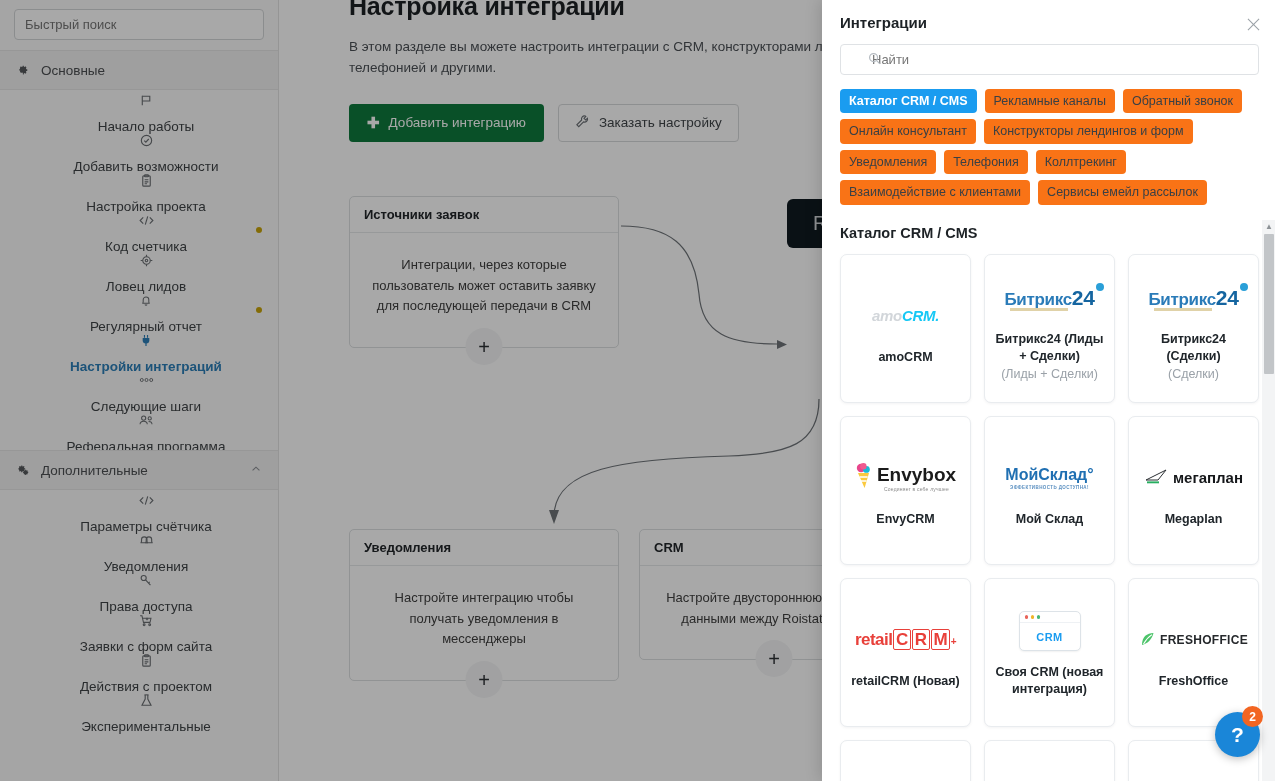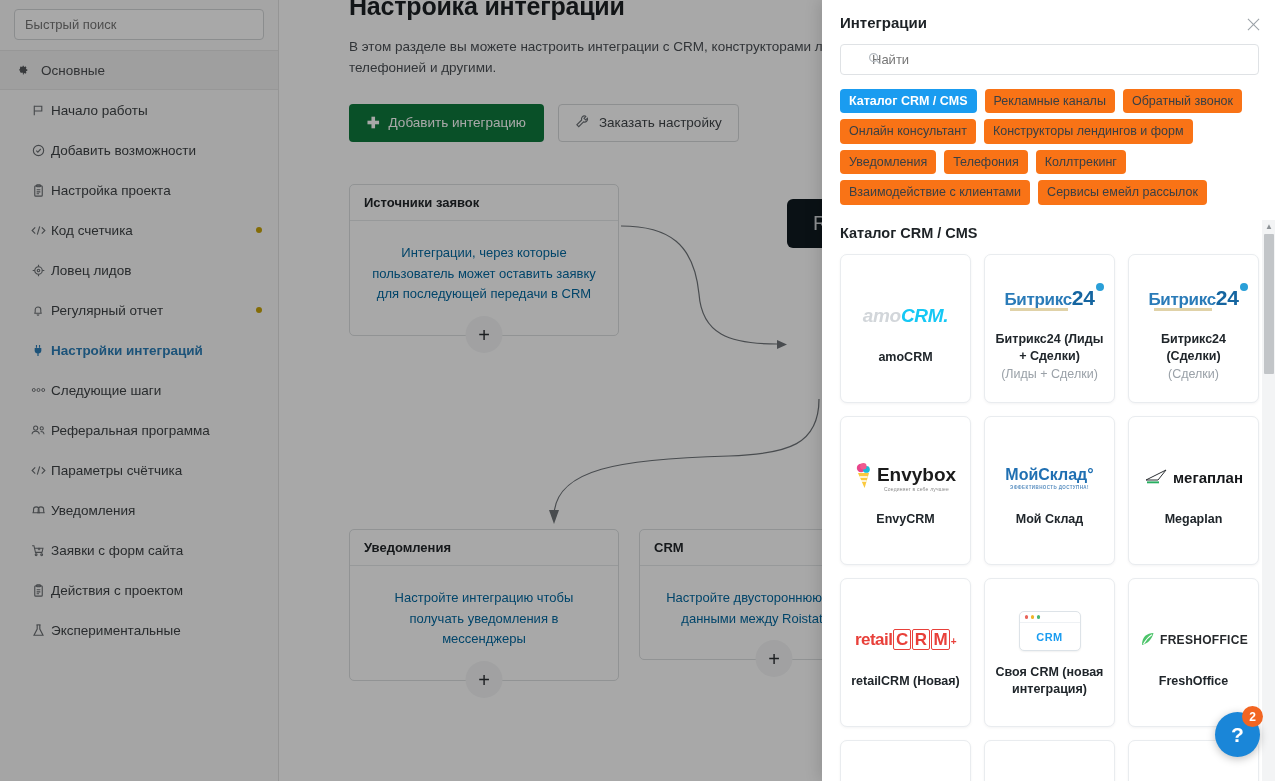--- a/index.html
+++ b/index.html
@@ -35,24 +35,25 @@
     padding: 0 14px; height: 40px;
     background: #f2f2f2;
     font-size: 13.5px; color: #4c4f52;
     border-top: 1px solid #e6e6e6;
     border-bottom: 1px solid #e6e6e6;
     position: relative;
   }
   .side-group .gicon { width: 16px; display:flex; align-items:center; justify-content:center; color:#55585b; }
   .side-group .chev { position: absolute; right: 16px; color: #8d9095; }
   .side-item {
-    display: flex; align-items: center; gap: 3px;
+    display: flex; align-items: center; gap: 9px;
     padding: 0 14px 0 28px; height: 40px;
     font-size: 13.5px; color: #3f4346;
     position: relative;
+    flex-direction: column;
   }
   .side-item .sicon { width: 20px; flex: 0 0 20px; display:flex; align-items:center; justify-content:center; color:#6b6f73; }
   .side-item.active { color: #2c7fb8; font-weight: 600; }
   .side-item.active .sicon { color: #2c7fb8; }
   .dot-badge {
     position: absolute; right: 16px; top: 50%; transform: translateY(-50%);
     width: 6px; height: 6px; border-radius: 50%; background: #c8a40a;
   }
 
   
@@ -79,21 +80,21 @@
   .flow { position: relative; margin-top: 42px; height: 420px; }
   .flow-box {
     position: absolute; width: 270px;
     border: 1px solid #dcdfe1; border-radius: 5px; background: #fff;
   }
   .flow-box .fb-head {
     padding: 10px 14px; font-size: 13px; font-weight: 700; color: #22262a;
     border-bottom: 1px solid #e6e8ea;
   }
   .flow-box .fb-body {
-    padding: 22px 22px 30px; font-size: 13px; color: #0369a1;
+    padding: 22px 22px 30px; font-size: 13px; color: #404040;
     text-align: center; line-height: 1.6;
   }
   .plus-btn {
     position: absolute; left: 50%; bottom: -18px; transform: translateX(-50%);
     width: 37px; height: 37px; border-radius: 50%; background: #f4f5f6;
     display: flex; align-items: center; justify-content: center;
     font-size: 20px; color: #2b2f33; line-height: 1;
   }
   .roistat-node {
     position: absolute; left: 438px; top: 15px;
@@ -151,21 +152,21 @@
     height: 149px; display: flex; flex-direction: column;
     align-items: center; justify-content: center;
     padding: 10px 8px; cursor: pointer; text-align: center;
   }
   .card-logo { height: 50px; display: flex; align-items: center; justify-content: center; margin-bottom: 8px; }
   .card-name { font-size: 12.5px; font-weight: 600; color: #20262b; line-height: 1.35; }
   .card-sub { font-size: 12.5px; color: #9aa1a8; line-height: 1.35; margin-top: 1px; }
 
   
   .lg { font-weight: 800; letter-spacing: -.3px; }
-  .lg-amo { font-size: 19px; font-style: italic; }
+  .lg-amo { font-size: 15px; font-style: italic; }
   .lg-amo .a { color: #d2d6da; } .lg-amo .b { color: #16c8f5; }
   .lg-b24 { color: #2a7bb8; font-size: 17px; position: relative; display:inline-block;}
   .lg-b24 .n { color: #1565a0; font-size: 21px; }
   .lg-b24 .sup { position:absolute; right:-9px; top:-3px; width:8px; height:8px; border-radius:50%; background:#2a9fd8; }
   .lg-b24 .ul { position:absolute; left:6px; bottom:-1px; height:3px; width:58px; background:#e0d2a8; }
   .lg-envy { display: flex; align-items: center; gap: 5px; }
   .lg-envy .txt { color: #1b1b1b; font-size: 19px; font-weight: 800; }
   .lg-envy .sub { font-size: 5px; color: #8a8a8a; display:block; font-weight:400; letter-spacing:.2px;}
   .lg-mega { display:flex; align-items:center; gap:3px; color:#15171a; font-size:15px; font-weight:800;}
   .lg-mysklad { color:#1f6fb2; font-size:16px; font-weight:700; text-align:center; }
@@ -304,38 +305,62 @@
             <span class="sicon">
               <svg width="17" height="14" viewBox="0 0 18 14" fill="none" stroke="currentColor" stroke-width="1.1">
                 <circle cx="6" cy="5" r="2.2"></circle>
                 <circle cx="12.4" cy="5.3" r="1.7"></circle>
                 <path d="M2.2 11.6c0-2.1 1.7-3.3 3.8-3.3s3.8 1.2 3.8 3.3"></path>
                 <path d="M11.2 8.6c2 0 3.6 1 3.6 3"></path>
               </svg>
             </span>
             <span>Реферальная программа</span>
           </div>
+          <div class="side-group">
+            <span class="gicon">
+              <svg width="15" height="15" viewBox="0 0 18 18" fill="currentColor">
+                <path d="M7 4.6A2.4 2.4 0 1 0 7 9.4 2.4 2.4 0 0 0 7 4.6zm0 3.6a1.2 1.2 0 1 1 0-2.4 1.2 1.2 0 0 1 0 2.4z"></path>
+                <path d="M12.2 6.3h-1c-.1-.4-.2-.7-.4-1l.7-.7-1-1-.7.7c-.3-.2-.6-.3-1-.4v-1H7.5v1c-.4.1-.7.2-1 .4l-.7-.7-1 1 .7.7c-.2.3-.3.6-.4 1h-1v1.4h1c.1.4.2.7.4 1l-.7.7 1 1 .7-.7c.3.2.6.3 1 .4v1h1.3v-1c.4-.1.7-.2 1-.4l.7.7 1-1-.7-.7c.2-.3.3-.6.4-1h1z"></path>
+                <circle cx="13.4" cy="11.2" r="1.1"></circle>
+                <path d="M15.9 11.8v-1.2h-.7a2 2 0 0 0-.3-.6l.5-.5-.9-.9-.5.5a2 2 0 0 0-.6-.2V8.2h-1.2V9a2 2 0 0 0-.6.2l-.5-.5-.9.9.5.5a2 2 0 0 0-.3.6h-.7v1.2h.7c.1.2.2.4.3.6l-.5.5.9.9.5-.5c.2.1.4.2.6.2v.7h1.2v-.7c.2 0 .4-.1.6-.2l.5.5.9-.9-.5-.5c.1-.2.2-.4.3-.6z"></path>
+              </svg>
+            </span>
+            <span>Дополнительные</span>
+            <span class="chev"><svg width="12" height="12" viewBox="0 0 14 14" fill="none" stroke="currentColor" stroke-width="1.3">
+                <path d="M3 8.6L7 4.9l4 3.7"></path>
+              </svg></span>
+          </div>
           <div class="side-item">
             <span class="sicon">
               <svg width="17" height="15" viewBox="0 0 18 16" fill="none" stroke="currentColor" stroke-width="1.2">
                 <path d="M5.5 4.6L2.2 8l3.3 3.4"></path>
                 <path d="M12.5 4.6L15.8 8l-3.3 3.4"></path>
                 <path d="M10.3 3.5L7.7 12.5"></path>
               </svg>
             </span>
             <span>Параметры счётчика</span>
           </div>
           <div class="side-item">
             <span class="sicon">
               <svg width="17" height="15" viewBox="0 0 18 16" fill="none" stroke="currentColor" stroke-width="1.2">
                 <path d="M3.2 10.4c0-.6.5-.9.5-1.6V7a2.9 2.9 0 0 1 5.8 0v1.8c0 .7.5 1 .5 1.6z"></path>
                 <path d="M8.2 10.4c0-.6.5-.9.5-1.6V7a2.9 2.9 0 0 1 5.8 0v1.8c0 .7.5 1 .5 1.6z"></path>
               </svg>
             </span>
             <span>Уведомления</span>
+          </div>
+          <div class="side-item">
+            <span class="sicon">
+              <svg width="15" height="15" viewBox="0 0 16 16" fill="none" stroke="currentColor" stroke-width="1.2">
+                <circle cx="5" cy="5.3" r="2.7"></circle>
+                <path d="M7 7.3l5.2 5.6"></path>
+                <path d="M10.2 10.6l1.2-1.2"></path>
+              </svg>
+            </span>
+            <span>Права доступа</span>
           </div>
           <div class="side-item">
             <span class="sicon">
               <svg width="16" height="15" viewBox="0 0 17 16" fill="none" stroke="currentColor" stroke-width="1.1">
                 <path d="M2.2 3h2l1.6 7h7.2"></path>
                 <path d="M4.6 5.5h9.2l-1 4.5"></path>
                 <circle cx="6.5" cy="12.6" r="1"></circle>
                 <circle cx="12.4" cy="12.6" r="1"></circle>
                 <path d="M8.3 6.4h2.6M9.6 5.1v2.6"></path>
               </svg>
@@ -388,21 +413,21 @@
             <path d="M272 42 C 320 42, 345 60, 350 110 C 353 150, 380 160, 428 160" stroke="#6f7479" stroke-width="1.2" fill="none"></path>
             <polygon points="428,156 438,160.5 428,165" fill="#6f7479"></polygon>
             <path d="M470 215 C 470 260, 440 270, 380 272 C 270 275, 208 285, 205 330" stroke="#6f7479" stroke-width="1.2" fill="none"></path>
             <polygon points="200,326 205,340 210,326" fill="#6f7479"></polygon>
             <path d="M500 215 L 500 330" stroke="#6f7479" stroke-width="1.2" fill="none"></path>
             <polygon points="495,326 500,340 505,326" fill="#6f7479"></polygon>
             <path d="M530 330 L 530 215" stroke="#6f7479" stroke-width="1.2" fill="none"></path>
             <polygon points="525,219 530,205 535,219" fill="#6f7479"></polygon>
           </svg>
 
-          <div class="flow-box" style="left:0;top:0">
+          <div class="flow-box" style="left:0;top:12px">
             <div class="fb-head">Источники заявок</div>
             <div class="fb-body">Интеграции, через которые пользователь может оставить заявку для последующей передачи в CRM</div>
             <div class="plus-btn">+</div>
           </div>
 
           <div class="roistat-node">
             <span>R</span><span class="dot-i">o</span><span>istat</span>
           </div>
 
           <div class="flow-box" style="left:0;top:345px">

